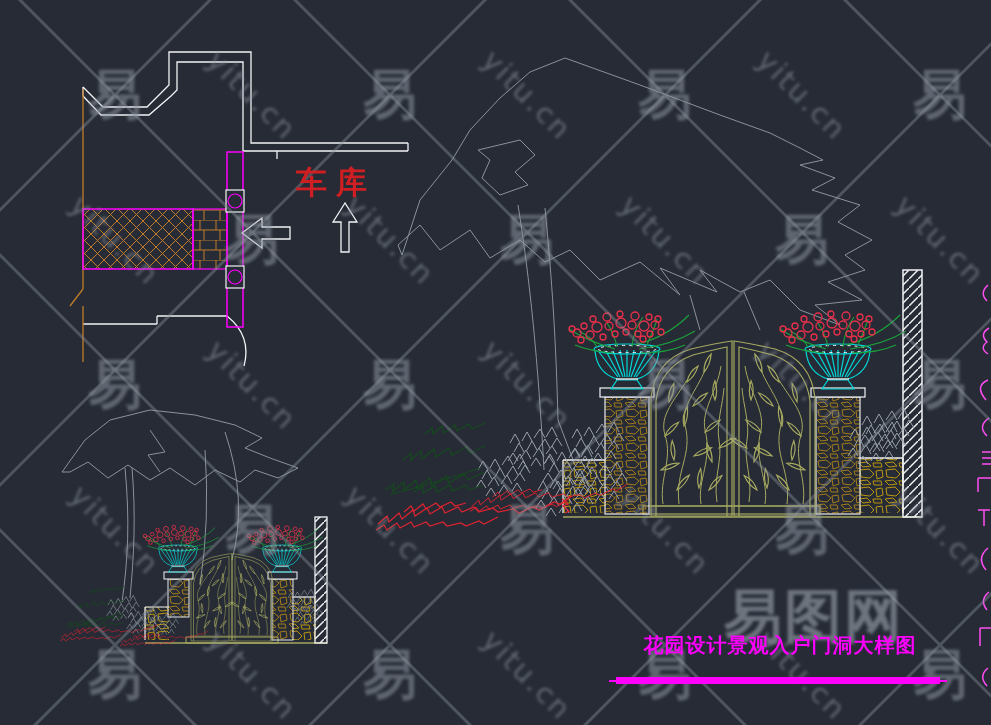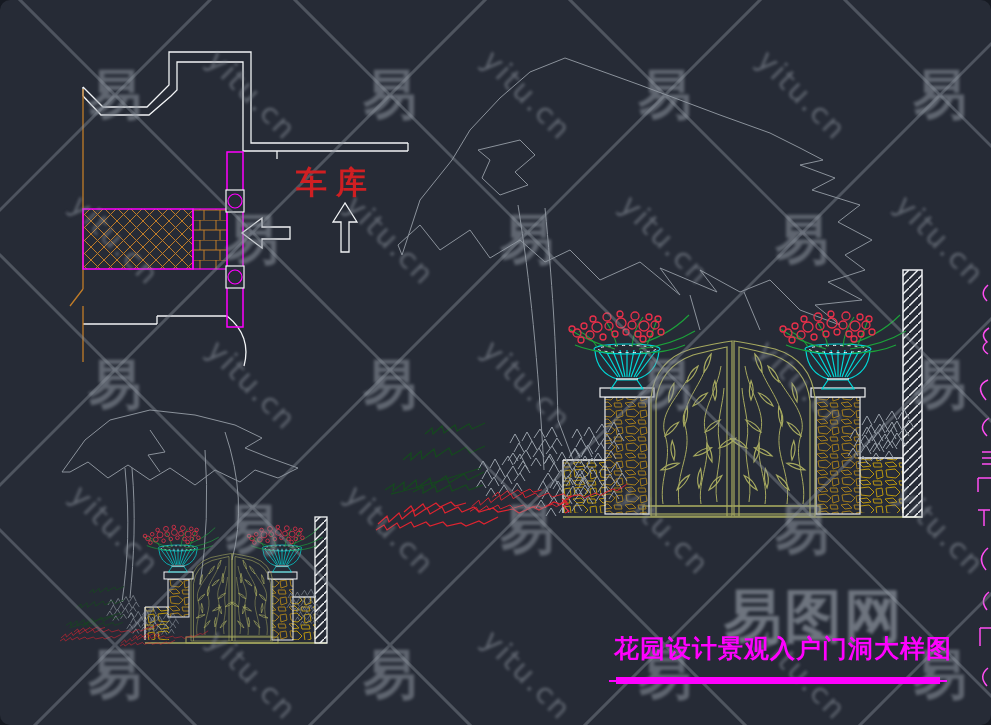--- a/index.html
+++ b/index.html
@@ -1,28 +1,28 @@
 <!DOCTYPE html>
 <html><head>
 <meta charset="utf-8">
 <style>
   html,body{margin:0;padding:0;background:#161a22;}
   .stage{position:relative;width:991px;height:725px;overflow:hidden;
-         background:#262b36;font-family:"DejaVu Sans",sans-serif;border-radius:10px;}
+         background:#262b36;font-family:"DejaVu Sans",sans-serif;}
   .layer{position:absolute;left:0;top:0;width:991px;height:725px;}
   
   .wm-yi{position:absolute;font-size:54px;font-weight:bold;color:#8f96a0;opacity:.55;
          filter:blur(1.6px);transform:translate(-50%,-50%);white-space:nowrap;}
   .wm-cn{position:absolute;font-size:29px;color:#8f96a0;opacity:.55;filter:blur(1.4px);
          transform:translate(-50%,-50%) rotate(45deg);letter-spacing:2px;white-space:nowrap;}
   .wm-brand{position:absolute;left:724px;top:578px;font-size:58px;font-weight:bold;
          letter-spacing:2px;color:#9aa1ab;opacity:.62;filter:blur(1.4px);white-space:nowrap;}
   
-  .title{position:absolute;left:608px;top:632px;width:344px;text-align:right;
-         font-size:25px;font-weight:bold;color:#ff00ff;letter-spacing:1px;white-space:nowrap;}
+  .title{position:absolute;left:608px;top:632px;width:344px;text-align:center;
+         font-size:20px;font-weight:bold;color:#ff00ff;letter-spacing:1px;white-space:nowrap;}
   .u-thin{position:absolute;left:609px;top:680px;width:338px;height:2px;background:#ff00ff;}
   .u-thick{position:absolute;left:616px;top:677px;width:324px;height:7px;background:#ff00ff;}
   
   .garage{position:absolute;left:296px;top:162px;font-size:31px;font-weight:bold;
           color:#d01f22;letter-spacing:9px;font-family:"DejaVu Serif",serif;white-space:nowrap;}
 </style>
 </head>
 <body>
 
 <div class="stage">

